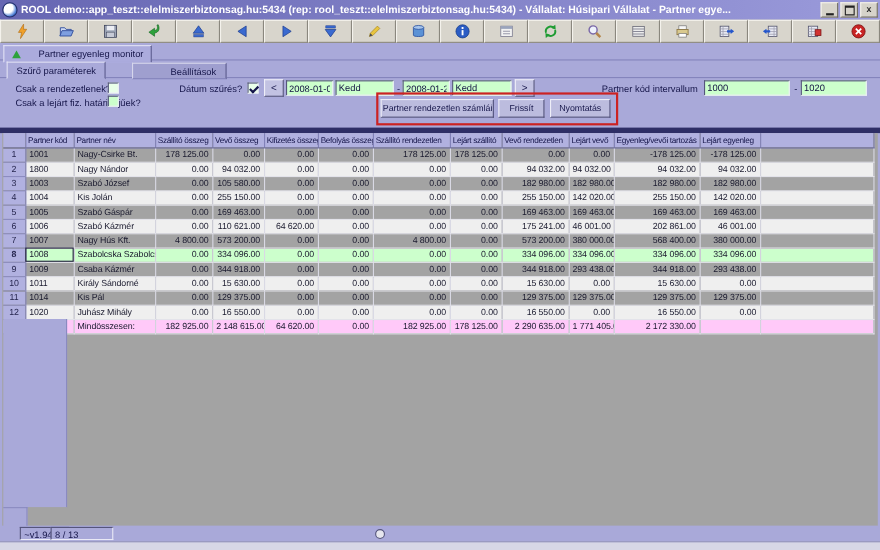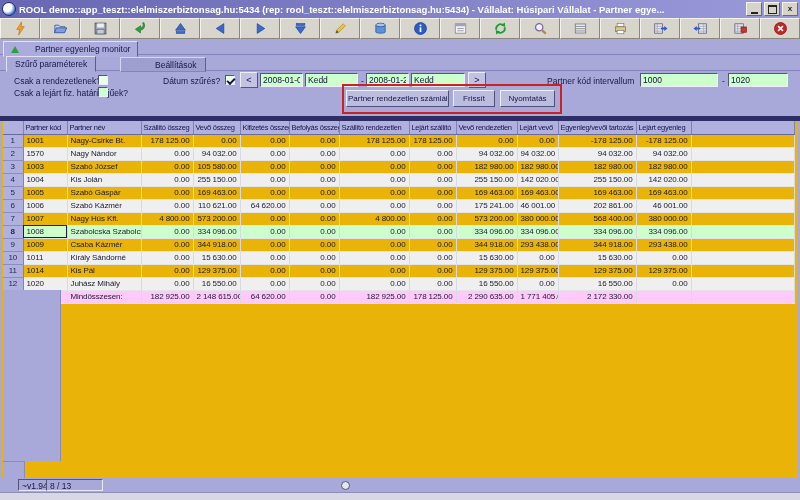--- a/index.html
+++ b/index.html
@@ -64,21 +64,21 @@
     font-size:9px;color:#16164a;padding:0;line-height:1;}
   .fbtn{position:absolute;height:17px;background:#bcbcde;
     border:1px solid;border-color:#eeeef8 #50507a #50507a #eeeef8;
     font-family:inherit;font-size:8px;color:#16164a;padding:0 1px;
     white-space:nowrap;overflow:hidden;}
   .red-annotation{position:absolute;left:342px;top:28px;width:216px;height:26px;
     border:2px solid #cc2222;z-index:3;pointer-events:none;}
   
   .divider{position:absolute;left:0;top:116px;width:800px;height:5px;background:#2e2e66;}
   
-  .grid-area{position:absolute;left:2px;top:121px;width:796px;height:357px;background:#eab308;}
+  .grid-area{position:absolute;left:2px;top:121px;width:796px;height:357px;background:#a3a3a3;}
   table.grid{border-collapse:collapse;table-layout:fixed;margin-left:1px;width:792px;}
   table.grid th{
     background:#b1b1e0;color:#16164a;font-weight:normal;font-size:7.5px;letter-spacing:-0.3px;
     text-align:left;padding:0 2px;height:13px;white-space:nowrap;overflow:hidden;
     border-right:1px solid #8181b8;border-bottom:1px solid #6a6aa2;box-sizing:border-box;}
   table.grid td{
     font-size:8px;letter-spacing:-0.1px;color:#1a1a2e;height:12px;line-height:12px;
     padding:0 3px;white-space:nowrap;overflow:hidden;
     border-right:1px solid #d9d9e4;border-bottom:1px solid #e3e3ea;box-sizing:border-box;}
   table.grid td.rn{background:#b1b1e0;color:#26264e;text-align:center;padding:0 1px;
@@ -390,21 +390,21 @@
           <td class="num">178 125.00</td>
           <td class="num">178 125.00</td>
           <td class="num">0.00</td>
           <td class="num">0.00</td>
           <td class="num">-178 125.00</td>
           <td class="num">-178 125.00</td>
           <td></td>
         </tr>
         <tr class="alt">
           <td class="rn">2</td>
-          <td>1570</td>
+          <td>1800</td>
           <td>Nagy Nándor</td>
           <td class="num">0.00</td>
           <td class="num">94 032.00</td>
           <td class="num">0.00</td>
           <td class="num">0.00</td>
           <td class="num">0.00</td>
           <td class="num">0.00</td>
           <td class="num">94 032.00</td>
           <td class="num">94 032.00</td>
           <td class="num">94 032.00</td>

